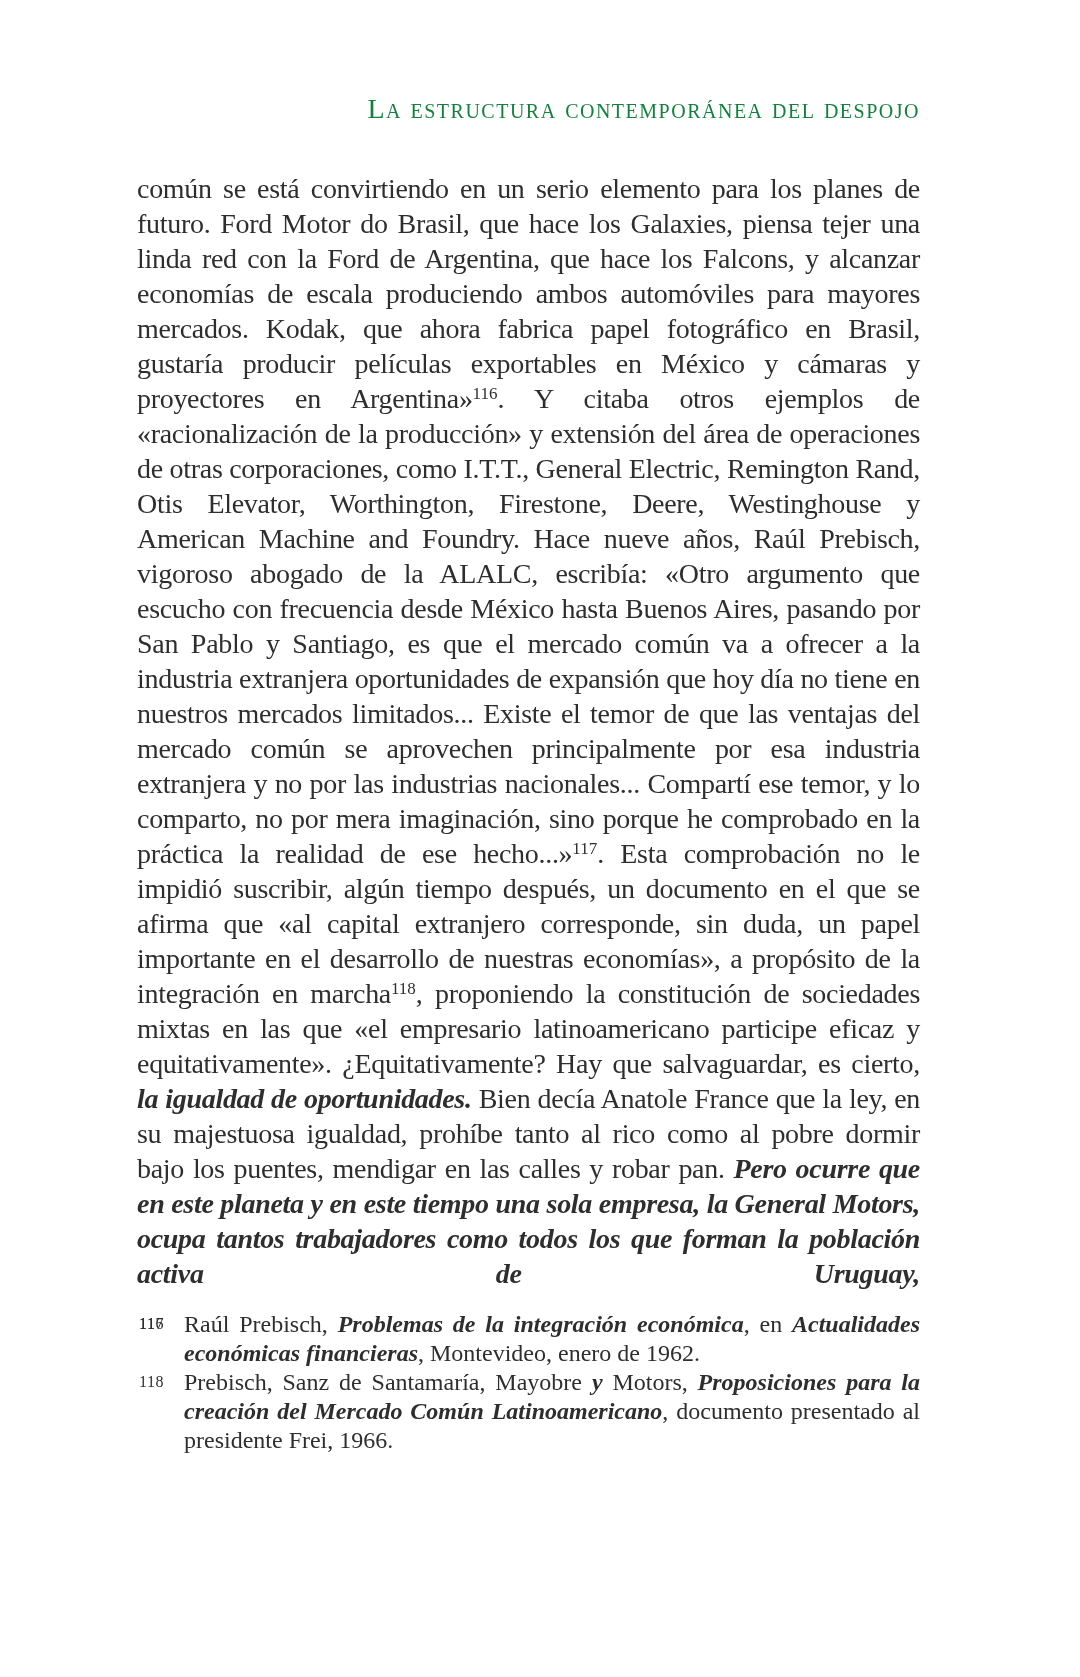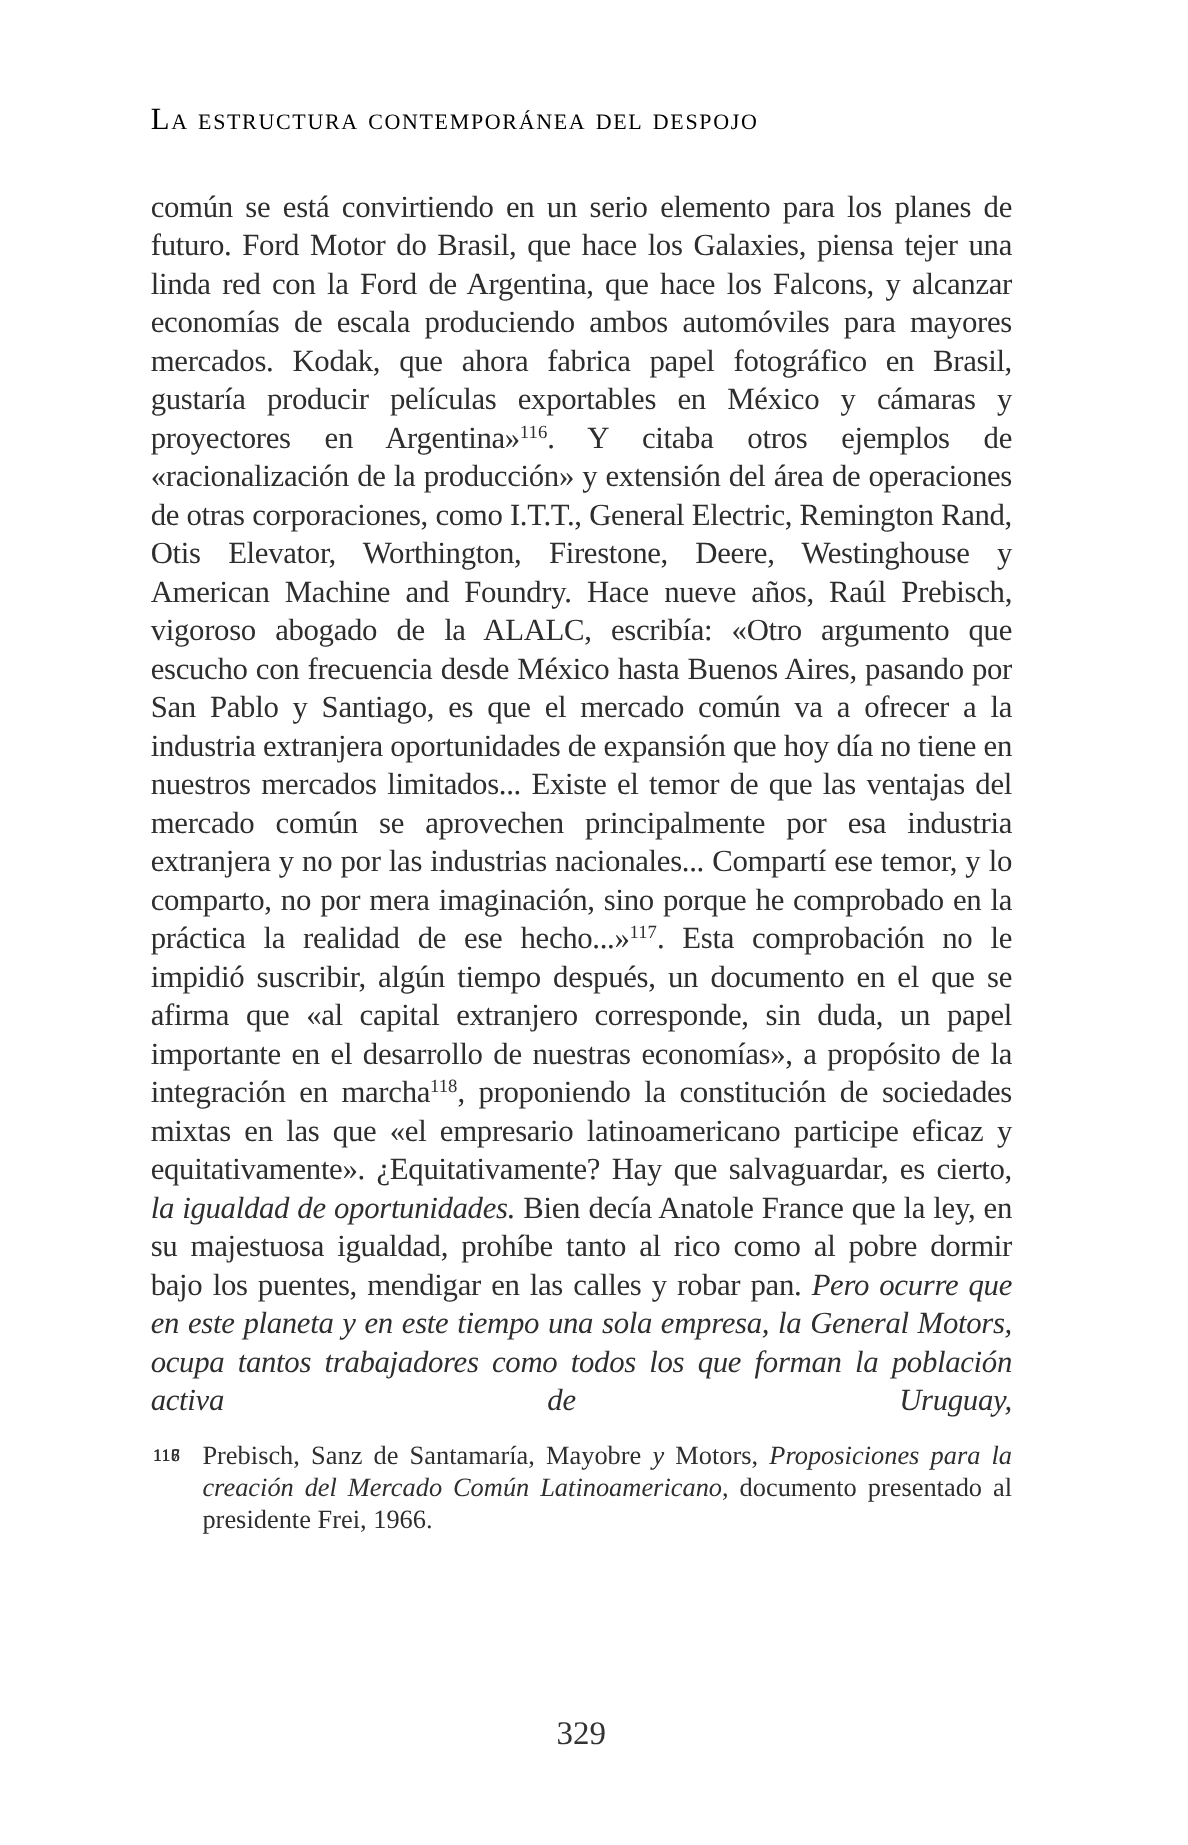--- a/index.html
+++ b/index.html
@@ -14,40 +14,40 @@
     background: #ffffff;
     font-family: "Liberation Serif", "DejaVu Serif", serif;
     color: #2e2e2e;
     overflow: hidden;
   }
   .running-header {
     position: absolute;
     top: 93px;
     left: 137px;
     width: 783px;
-    text-align: left;
+    text-align: right;
     font-variant: small-caps;
     font-size: 28px;
     letter-spacing: 1.5px;
-    color: #000000;
+    color: #15803d;
     white-space: nowrap;
   }
   .body-text {
     position: absolute;
     top: 171px;
     left: 137px;
     width: 783px;
     margin: 0;
     font-size: 28px;
     line-height: 35px;
     letter-spacing: -0.3px;
     text-align: justify;
     text-align-last: justify;
   }
-  .it { font-style: italic; }
+  .it { font-style: italic; font-weight: bold; }
   sup.ref {
     font-size: 17px;
     line-height: 0;
     vertical-align: 9px;
     letter-spacing: 0;
   }
   .footnotes {
     position: absolute;
     top: 1310px;
     left: 137px;
@@ -85,22 +85,22 @@
   <div class="running-header">La estructura contemporánea del despojo</div>
 
   <p class="body-text"><span>común se está convirtiendo en un serio elemento para los planes de futuro. Ford Motor do Brasil, que hace los Galaxies, piensa tejer una linda red con la Ford de Argentina, que hace los Falcons, y alcanzar economías de escala produciendo ambos automóviles para mayores mercados. Kodak, que ahora fabrica papel fotográfico en Brasil, gustaría producir películas exportables en México y cámaras y proyectores en Argentina»</span><sup class="ref">116</sup><span>. Y citaba otros ejemplos de «racionalización de la producción» y extensión del área de operaciones de otras corporaciones, como I.T.T., General Electric, Remington Rand, Otis Elevator, Worthington, Firestone, Deere, Westinghouse y American Machine and Foundry. Hace nueve años, Raúl Prebisch, vigoroso abogado de la ALALC, escribía: «Otro argumento que escucho con frecuencia desde México hasta Buenos Aires, pasando por San Pablo y Santiago, es que el mercado común va a ofrecer a la industria extranjera oportunidades de expansión que hoy día no tiene en nuestros mercados limitados... Existe el temor de que las ventajas del mercado común se aprovechen principalmente por esa industria extranjera y no por las industrias nacionales... Compartí ese temor, y lo comparto, no por mera imaginación, sino porque he comprobado en la práctica la realidad de ese hecho...»</span><sup class="ref">117</sup><span>. Esta comprobación no le impidió suscribir, algún tiempo después, un documento en el que se afirma que «al capital extranjero corresponde, sin duda, un papel importante en el desarrollo de nuestras economías», a propósito de la integración en marcha</span><sup class="ref">118</sup><span>, proponiendo la constitución de sociedades mixtas en las que «el empresario latinoamericano participe eficaz y equitativamente». ¿Equitativamente? Hay que salvaguardar, es cierto, </span><span class="it">la igualdad de oportunidades.</span><span> Bien decía Anatole France que la ley, en su majestuosa igualdad, prohíbe tanto al rico como al pobre dormir bajo los puentes, mendigar en las calles y robar pan. </span><span class="it">Pero ocurre que en este planeta y en este tiempo una sola empresa, la General Motors, ocupa tantos trabajadores como todos los que forman la población activa de Uruguay,</span></p>
 
   <div class="footnotes">
     <div class="fn">
       <span class="fn-num">116</span>
     </div>
     <div class="fn">
       <span class="fn-num">117</span>
+      <span class="fn-text"><span>Raúl Prebisch, </span><span class="it">Problemas de la integración económica</span><span>, en </span><span class="it">Actualidades económicas financieras</span><span>, Montevideo, enero de 1962.</span></span>
     </div>
     <div class="fn">
       <span class="fn-num">118</span>
       <span class="fn-text"><span>Prebisch, Sanz de Santamaría, Mayobre </span><span class="it">y</span><span> Motors, </span><span class="it">Proposiciones para la creación del Mercado Común Latinoamericano</span><span>, documento presentado al presidente Frei, 1966.</span></span>
     </div>
   </div>
 
-  <div class="page-number">329</div>
 
 </div>
 
 </body></html>

